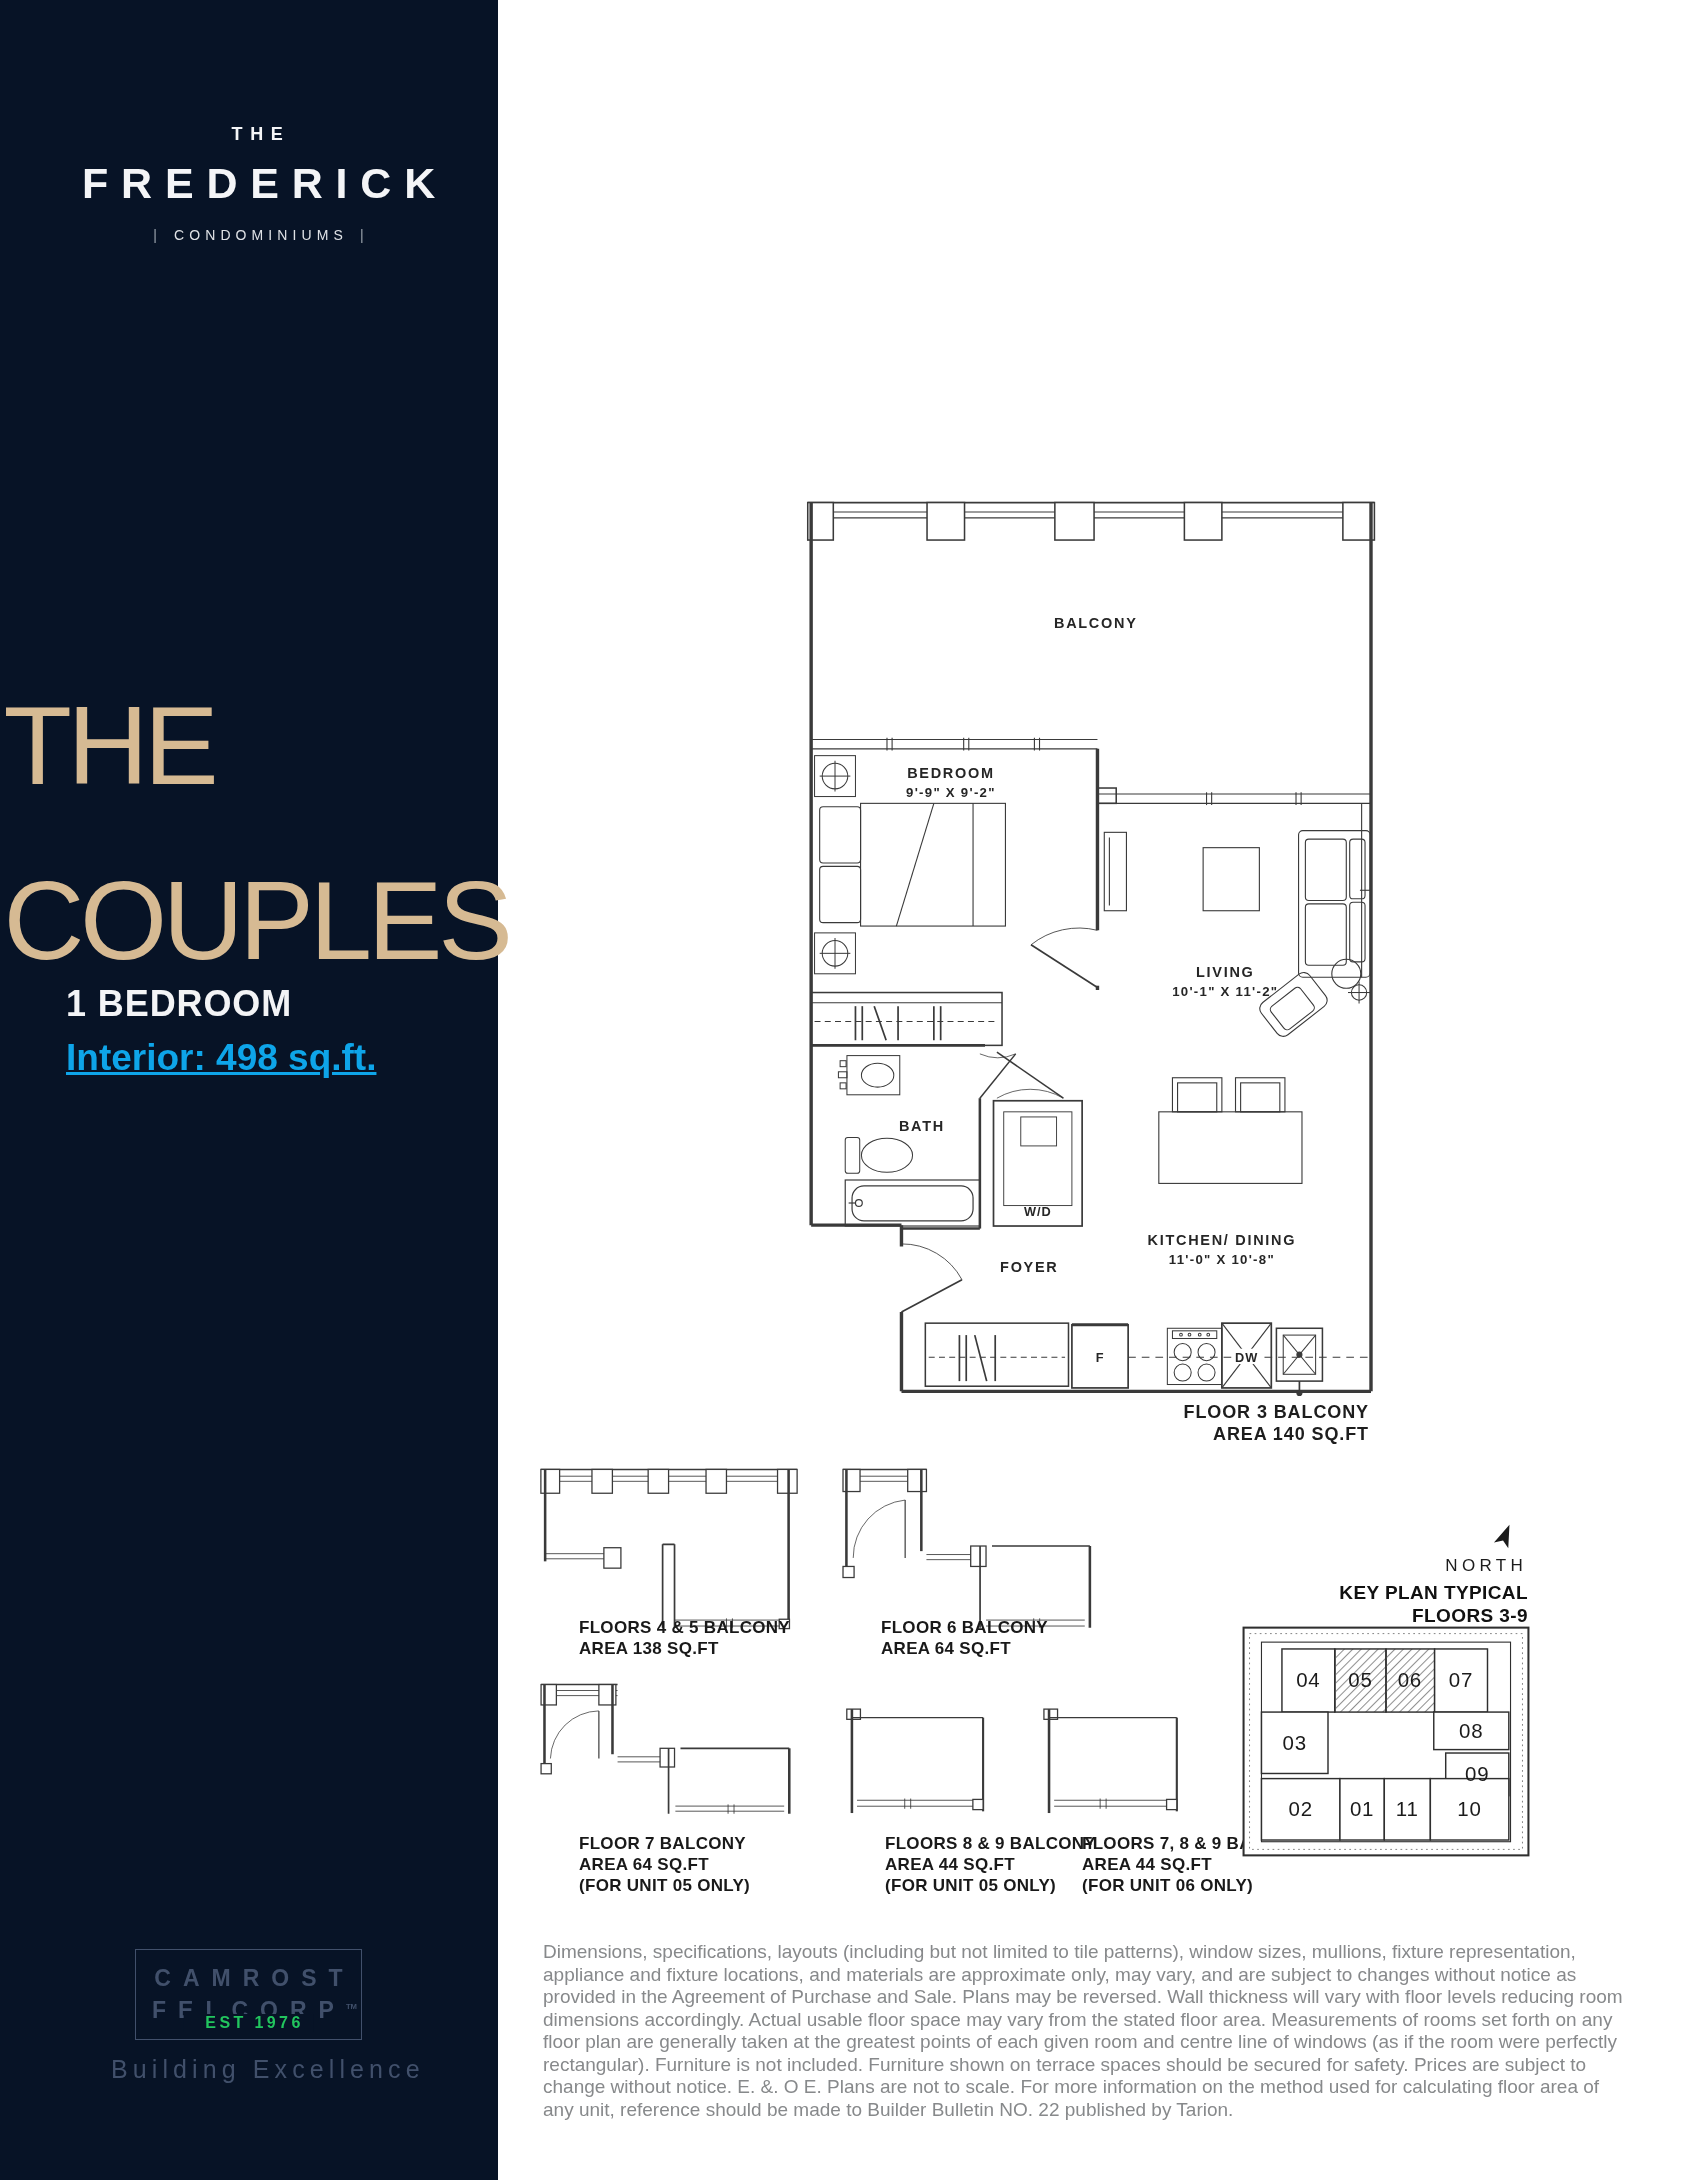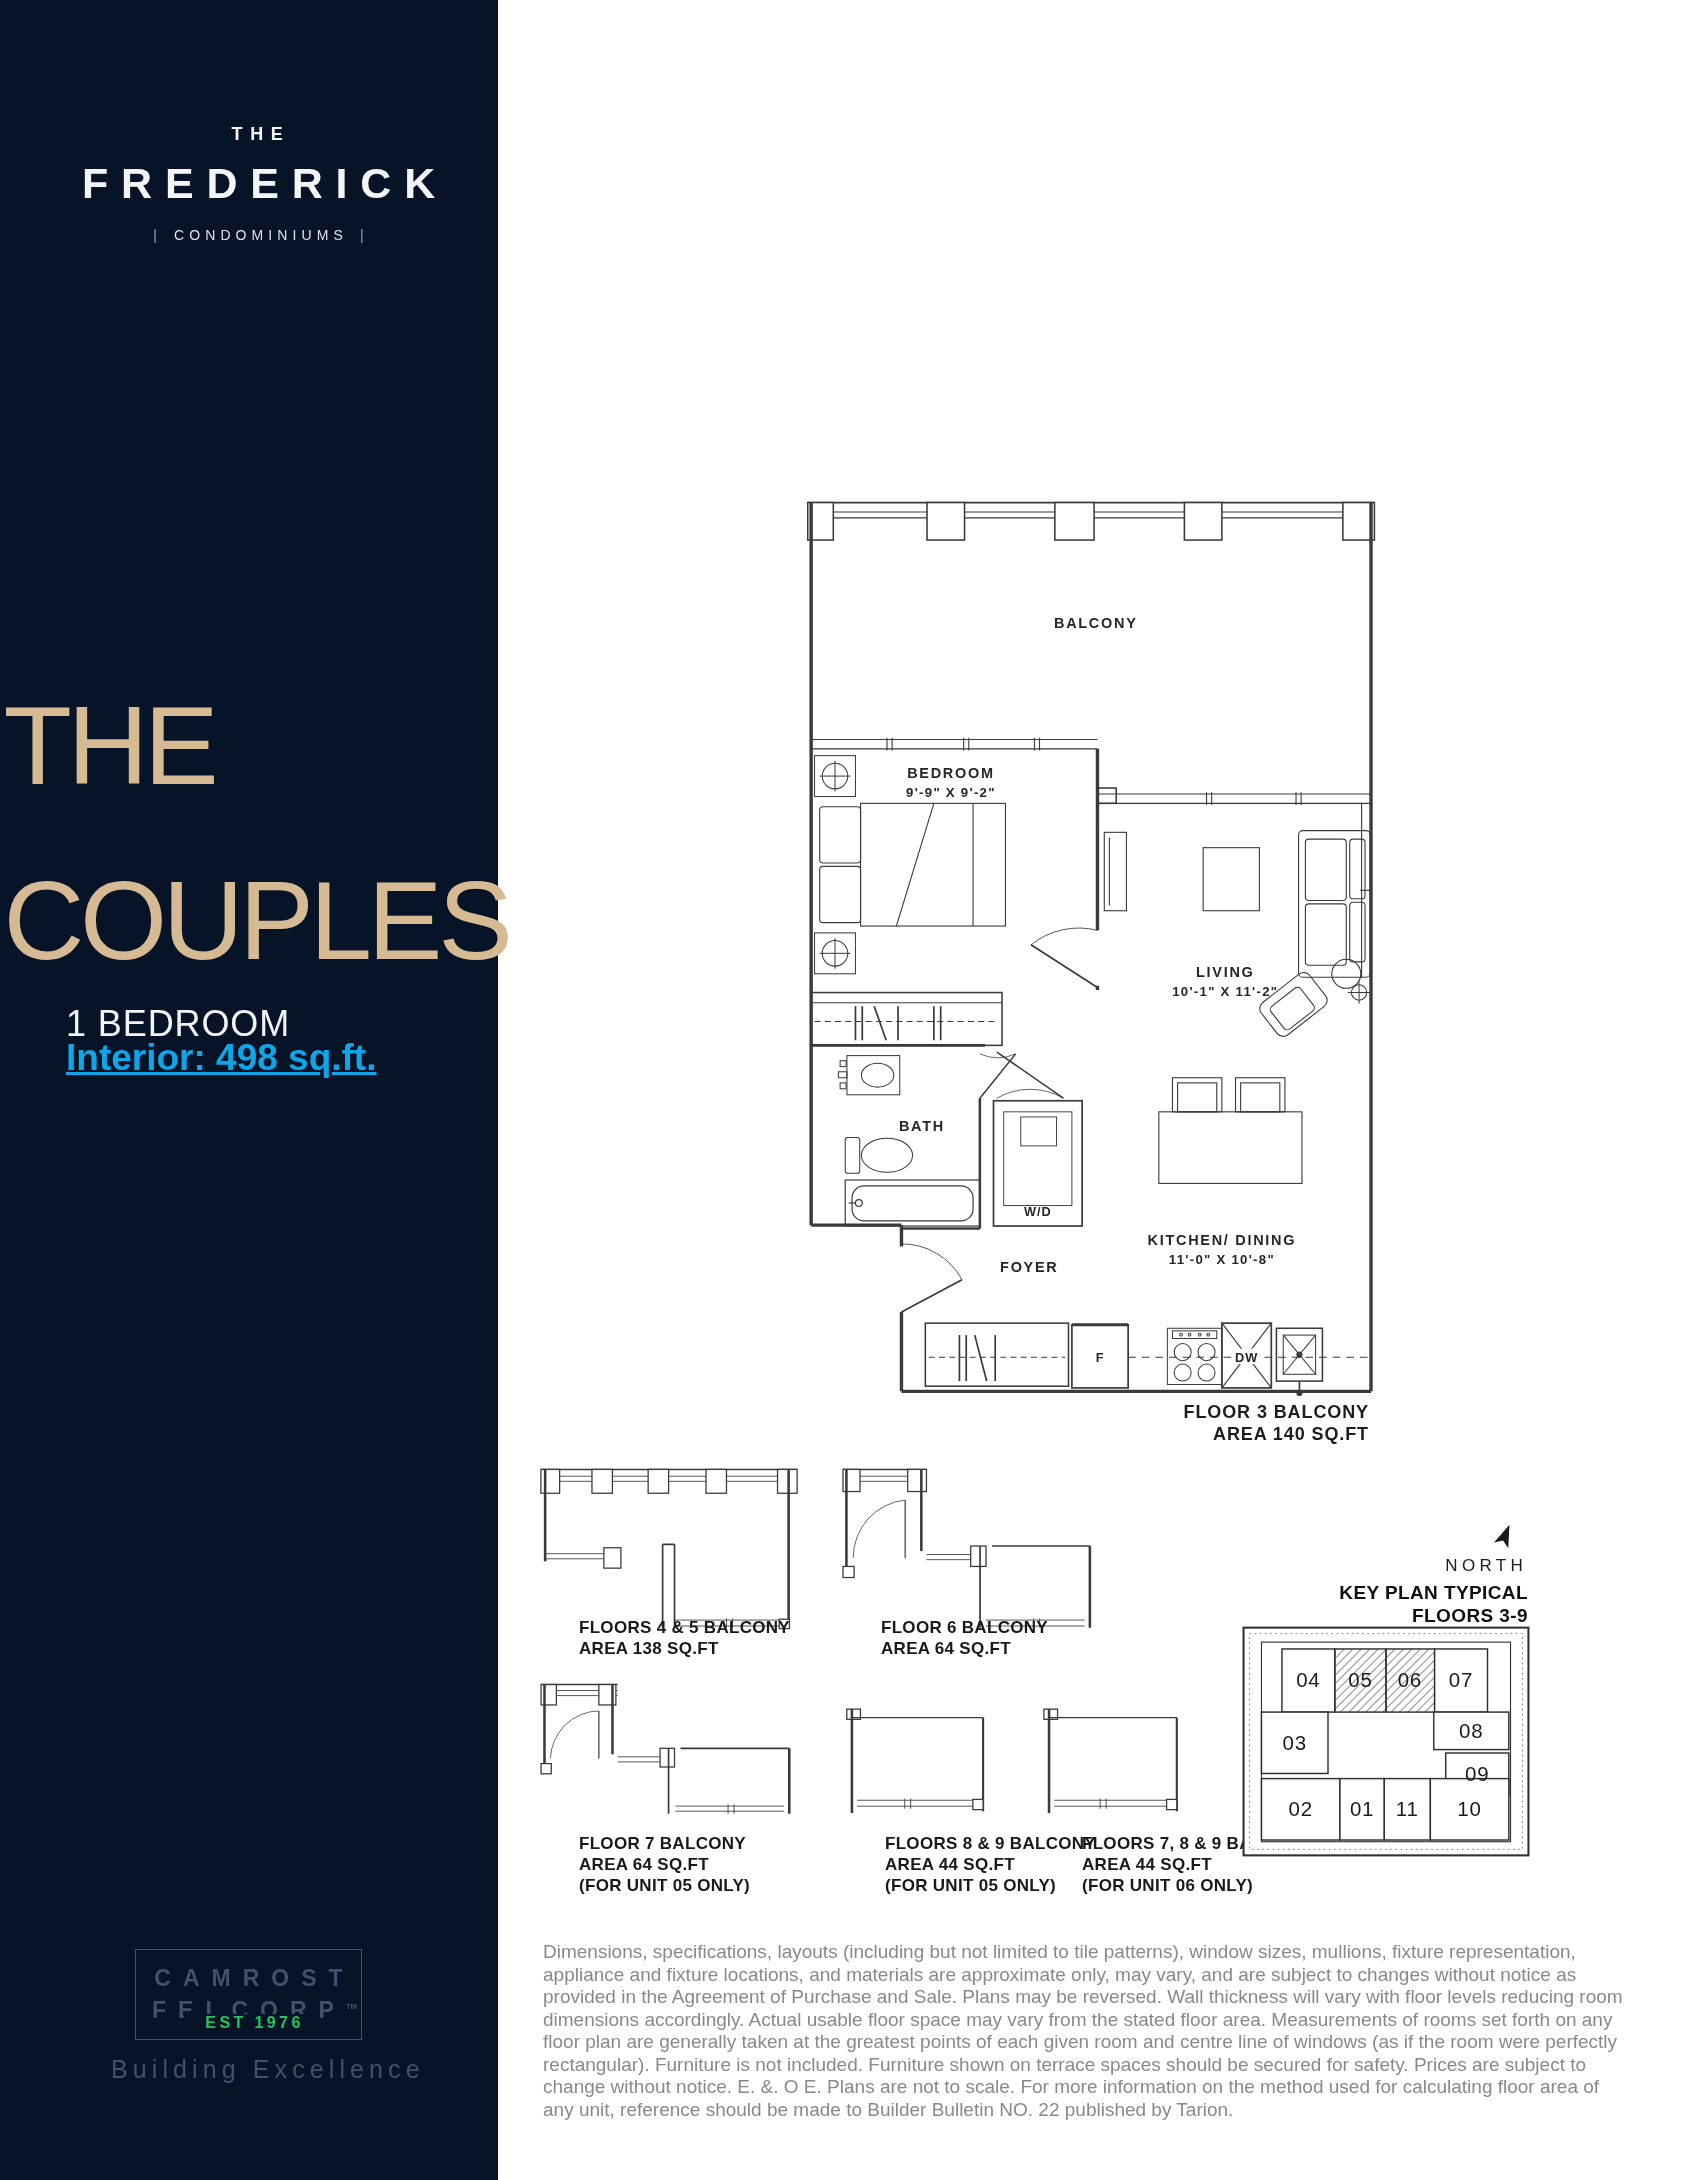--- a/index.html
+++ b/index.html
@@ -9,21 +9,21 @@
 
   
   #sidebar{left:0;top:0;width:498px;height:2181px;background:#071326;}
   .logo-block{left:82px;top:124px;width:358px;text-align:center;color:#f4f5f7;}
   .logo-the{font-size:18px;font-weight:700;letter-spacing:7.7px;}
   .logo-name{font-size:43px;font-weight:700;letter-spacing:12.8px;margin-top:13.6px;white-space:nowrap;}
   .logo-tagline{font-size:14px;letter-spacing:5.1px;margin-top:19px;color:#dfe2e6;white-space:nowrap;}
   .logo-tagline .bar{margin:0 12px;color:#9aa3ad;}
   .plan-title{left:3.4px;top:658px;width:511px;color:#d6ba93;font-size:112px;line-height:175px;
               font-weight:400;letter-spacing:-4.3px;white-space:nowrap;}
-  .bedrooms{left:66px;top:983px;color:#f3f4f6;font-size:36px;letter-spacing:0.9px;font-weight:400;margin-top:20px;}
+  .bedrooms{left:66px;top:983px;color:#f3f4f6;font-size:36px;letter-spacing:0.9px;font-weight:700;}
   .interior{left:66px;top:1037px;color:#0ea5e9;font-size:37px;font-weight:700;letter-spacing:0px;text-decoration:underline;}
 
   
   .dev-box{left:135px;top:1949px;width:225px;height:89px;border:1.7px solid #41506b;color:#41506b;
            text-align:center;}
   .dev-line{font-size:23px;font-weight:700;letter-spacing:12px;margin-top:14.5px;text-indent:12px;white-space:nowrap;}
   .dev-line2{margin-top:5.1px;position:relative;}
   .dev-tm{font-size:7.7px;letter-spacing:0;vertical-align:super;}
   .dev-est{position:absolute;left:50%;bottom:-8.5px;transform:translateX(-50%);background:#071326;
            padding:0 10.2px;font-size:16px;letter-spacing:3.4px;font-weight:700;white-space:nowrap;color:#22c55e;}

